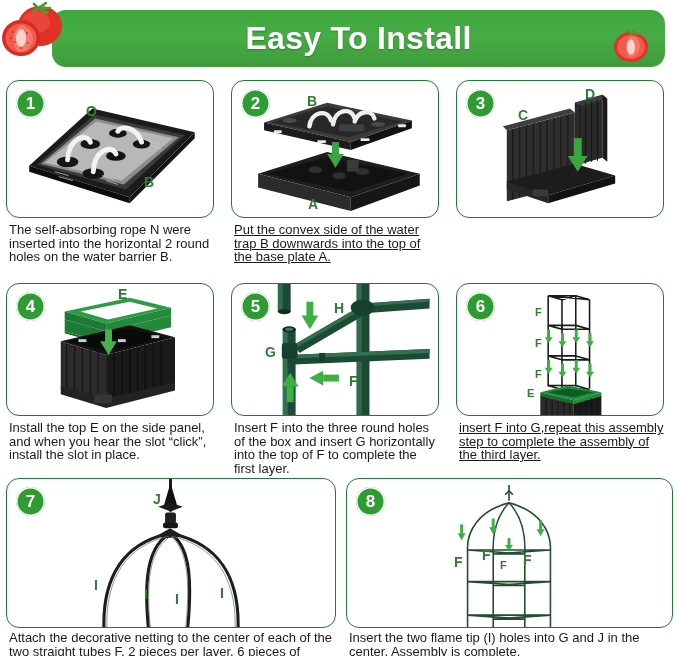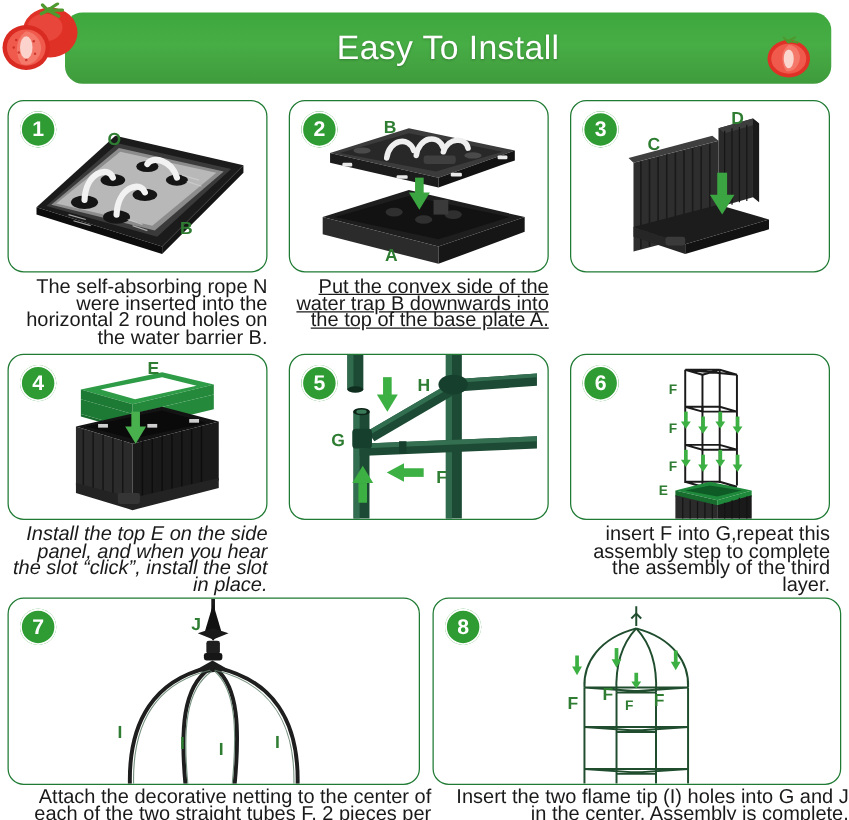--- a/index.html
+++ b/index.html
@@ -14,21 +14,21 @@
   
   .header {
     position: absolute; left: 52px; top: 10px;
     width: 613px; height: 57px;
     border-radius: 14px;
     background: linear-gradient(180deg, #3da83d 0%, #47ad45 45%, #3f9b3c 100%);
   }
   .header-title {
     position: absolute; left: 0; top: 0; width: 100%; height: 100%;
     display: flex; align-items: center; justify-content: center;
-    color: #ffffff; font-size: 27px; font-weight: normal;
+    color: #ffffff; font-size: 32px; font-weight: bold;
     letter-spacing: .3px;
     text-shadow: 0 1px 2px rgba(0,0,0,.25);
   }
   
   .tomato-left { position: absolute; left: 0px; top: 2px; width: 64px; height: 58px; }
   .tomato-right { position: absolute; left: 612px; top: 27px; width: 38px; height: 36px; }
 
   
   .step { position: absolute; }
   .panel {
@@ -42,23 +42,22 @@
     position: absolute; left: 9px; top: 8px;
     width: 29px; height: 29px; border-radius: 50%;
     background: #2e9b33;
     color: #ffffff; font-size: 17px; font-weight: bold;
     display: flex; align-items: center; justify-content: center;
     z-index: 6;
     box-shadow: inset 0 0 0 1.5px #ffffff;
   }
   .caption {
     position: absolute; left: 3px;
-    font-size: 16px; line-height: 13.6px;
+    font-size: 13px; line-height: 13.6px;
     color: #1a1a1a;
-    text-align: right;
   }
   .art { position: absolute; left: 0; top: 0; width: 100%; height: 100%; }
 
   .lbl {
     position: absolute; color: #2e7d32;
     font-weight: bold; font-size: 14px;
     font-family: "Liberation Sans", sans-serif;
   }
   .lbl-sm { font-size: 11px; }
 </style>
@@ -243,21 +242,21 @@
           </g>
           <g fill="#49b04e">
             <rect x="99" y="46" width="7" height="14"></rect>
             <polygon points="94,58 111,58 102.5,72"></polygon>
           </g>
         </g>
       </svg>
       <div class="badge">4</div>
       <div class="lbl" style="left:111px; top:2px;">E</div>
     </div>
-    <div class="caption" style="top:138px; width:205px;font-style:italic;">Install the top E on the side panel, and when you hear the slot “click”, install the slot in place.</div>
+    <div class="caption" style="top:138px; width:205px;">Install the top E on the side panel, and when you hear the slot “click”, install the slot in place.</div>
   </div>
 
   <div class="step" style="left:231px; top:283px; width:208px; height:185px;">
     <div class="panel" style="width:208px; height:133px;">
       <svg class="art" viewBox="0 0 208 133">
         <g>
           <rect x="46" y="0" width="13" height="28" fill="#1d4a34"></rect>
           <rect x="46" y="0" width="5" height="28" fill="#2f6b4c"></rect>
           <ellipse cx="52.5" cy="28" rx="6.5" ry="2.6" fill="#0f2e20"></ellipse>
           <rect x="126" y="0" width="13" height="133" fill="#1d4a34"></rect>
@@ -283,20 +282,21 @@
             <rect x="92" y="92" width="16" height="7"></rect>
             <polygon points="92,88 92,103 78,95.5"></polygon>
           </g>
         </g>
       </svg>
       <div class="badge">5</div>
       <div class="lbl" style="left:102px; top:16px;">H</div>
       <div class="lbl" style="left:33px; top:60px;">G</div>
       <div class="lbl" style="left:117px; top:89px;">F</div>
     </div>
+    <div class="caption" style="top:138px; width:205px;">Insert F into the three round holes of the box and insert G horizontally into the top of F to complete the first layer.</div>
   </div>
 
   <div class="step" style="left:456px; top:283px; width:208px; height:185px;">
     <div class="panel" style="width:208px; height:133px;">
       <svg class="art" viewBox="0 0 208 133">
         <g stroke="#1a1a1a" stroke-width="1.6" fill="none">
           <path d="M92 12 L92 104 M106 16 L106 106 M120 12 L120 104 M134 16 L134 106"></path>
           <path d="M92 12 L134 16 M92 12 L120 12 M120 12 L134 16 M106 16 L92 12 M106 16 L120 12"></path>
           <path d="M92 42 L120 42 M120 42 L134 46 M92 42 L106 46 M106 46 L134 46 M106 46 L106 42"></path>
           <path d="M92 73 L120 73 M120 73 L134 77 M92 73 L106 77 M106 77 L134 77"></path>
@@ -335,21 +335,21 @@
           <circle cx="114" cy="153" r="3" fill="#111"></circle>
           <circle cx="140" cy="145" r="3" fill="#111"></circle>
         </g>
       </svg>
       <div class="badge">6</div>
       <div class="lbl lbl-sm" style="left:78px; top:22px;">F</div>
       <div class="lbl lbl-sm" style="left:78px; top:53px;">F</div>
       <div class="lbl lbl-sm" style="left:78px; top:84px;">F</div>
       <div class="lbl lbl-sm" style="left:70px; top:103px;">E</div>
     </div>
-    <div class="caption" style="top:138px; width:205px;">insert F into G,repeat this assembly step to complete the assembly of the third layer.</div>
+    <div class="caption" style="top:138px; width:205px;text-decoration:underline;">insert F into G,repeat this assembly step to complete the assembly of the third layer.</div>
   </div>
 
   <div class="step" style="left:6px; top:478px; width:330px; height:175px;">
     <div class="panel" style="width:330px; height:150px;">
       <svg class="art" viewBox="0 0 330 150">
         <g>
           <rect x="163" y="0" width="3" height="26" fill="#1b1b1b"></rect>
           <polygon points="164.5,4 171,26 164.5,34 158,26" fill="#111111"></polygon>
           <path d="M152 28 L164.5 24 L177 28 L164.5 33 Z" fill="#1a1a1a"></path>
           <rect x="159" y="34" width="11" height="11" rx="2" fill="#1f1f1f"></rect>

